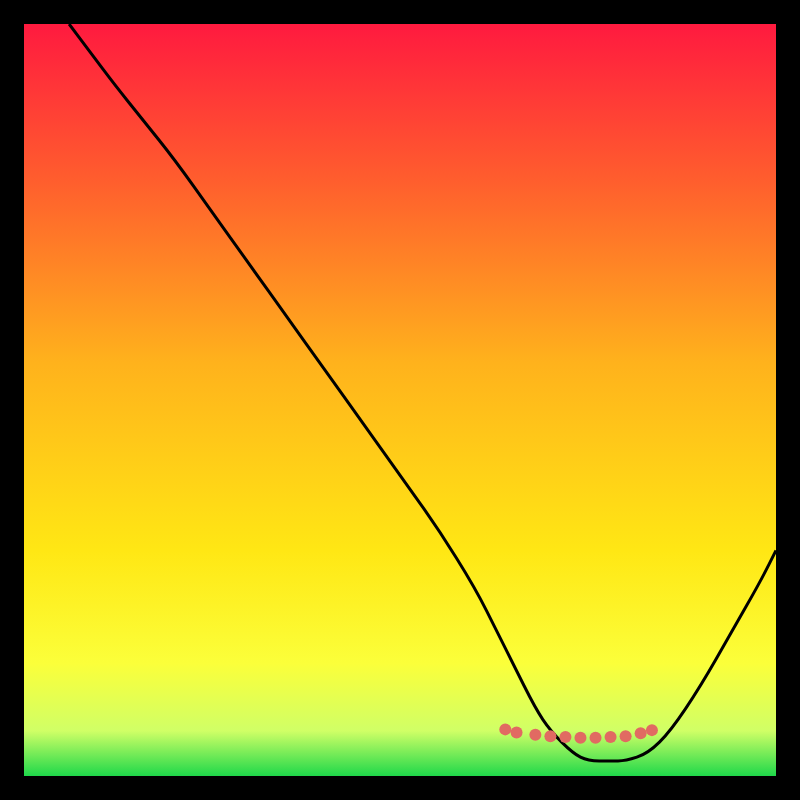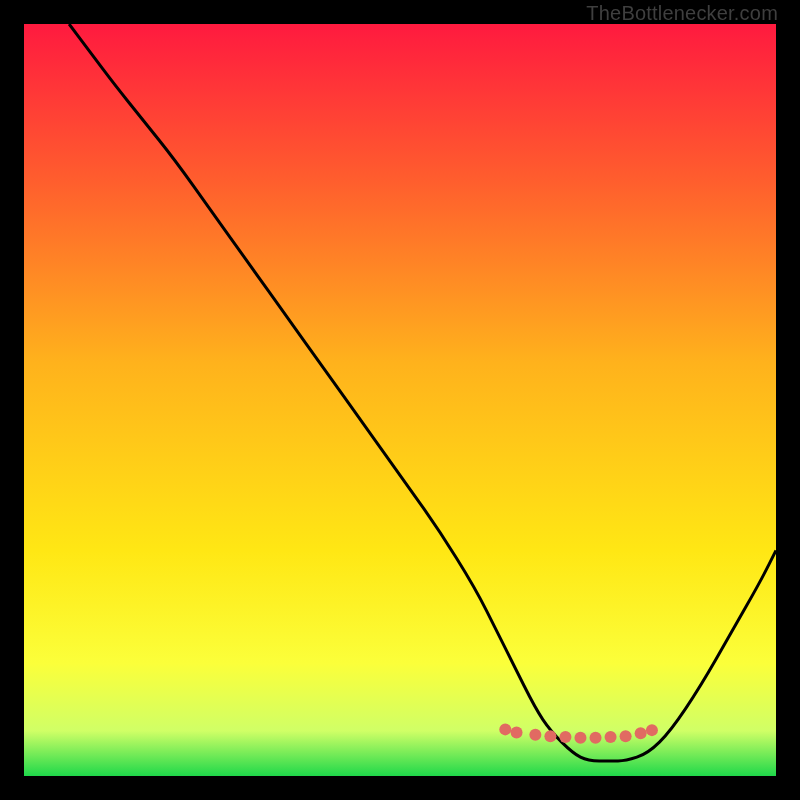--- a/index.html
+++ b/index.html
@@ -5,21 +5,20 @@
   html,body{margin:0;padding:0;width:800px;height:800px;background:#000;overflow:hidden}
   .frame{position:absolute;left:0;top:0;width:800px;height:800px;background:#000}
   .attribution{position:absolute;top:2px;right:22px;font:20px Arial,Helvetica,sans-serif;color:#3f3f3f;letter-spacing:.2px}
   .plot{position:absolute;left:24px;top:24px;width:752px;height:752px}
   .plot svg{display:block}
 </style>
 </head>
 <body>
 
 <div class="frame">
-  <div class="attribution">TheBottlenecker.com</div>
   <div class="plot">
     <svg id="svg" width="752" height="752" viewBox="0 0 752 752">
         <defs>
           <linearGradient id="bg" x1="0" y1="0" x2="0" y2="1">
             <stop offset="0%" stop-color="#ff1a3f"></stop>
             <stop offset="20%" stop-color="#ff5b2e"></stop>
             <stop offset="45%" stop-color="#ffb21c"></stop>
             <stop offset="70%" stop-color="#ffe714"></stop>
             <stop offset="85%" stop-color="#fbff3a"></stop>
             <stop offset="94%" stop-color="#d0ff66"></stop>

